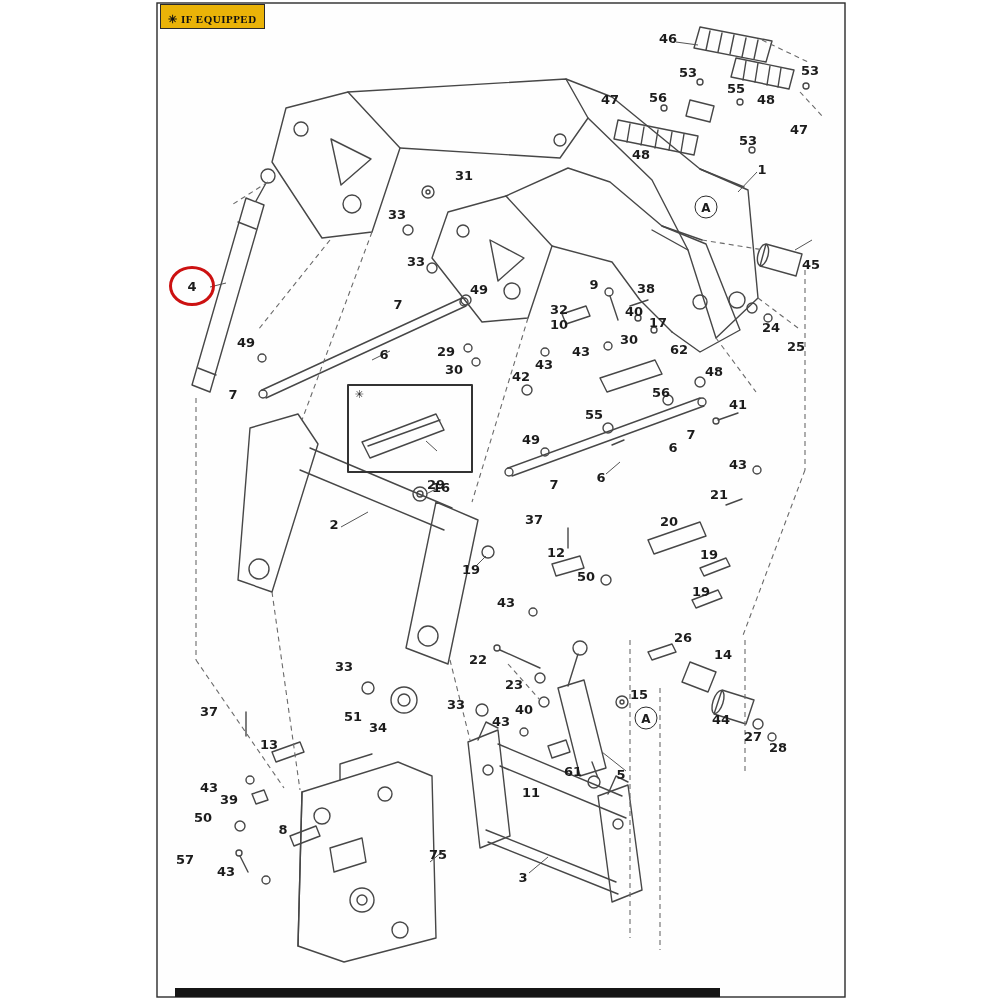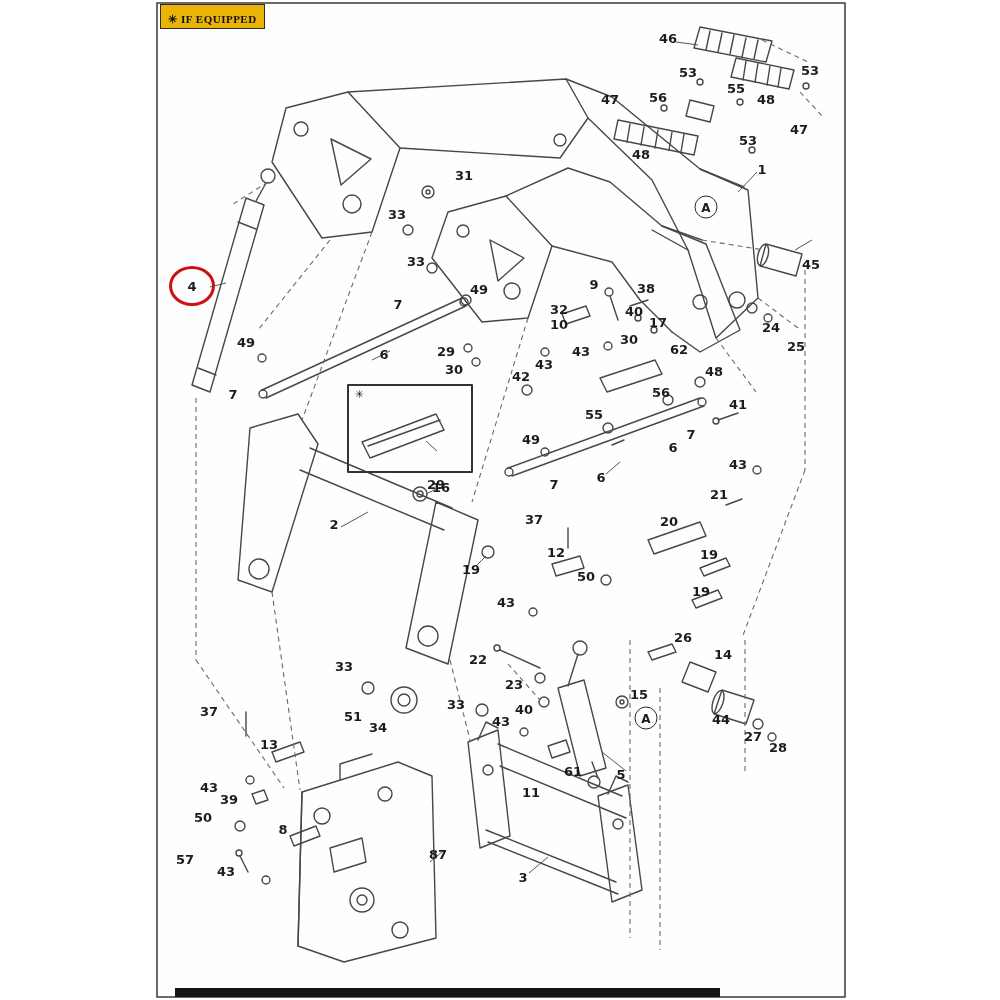--- a/index.html
+++ b/index.html
@@ -320,21 +320,21 @@
       <div class="callout" style="left: 269px; top: 744px;">13</div>
       <div class="callout" style="left: 531px; top: 769px; margin-top: 23px;">11</div>
       <div class="callout" style="left: 573px; top: 771px;">61</div>
       <div class="callout" style="left: 621px; top: 774px;">5</div>
       <div class="callout" style="left: 209px; top: 787px;">43</div>
       <div class="callout" style="left: 229px; top: 799px;">39</div>
       <div class="callout" style="left: 203px; top: 817px;">50</div>
       <div class="callout" style="left: 283px; top: 829px;">8</div>
       <div class="callout" style="left: 185px; top: 859px;">57</div>
       <div class="callout" style="left: 226px; top: 871px;">43</div>
-      <div class="callout" style="left: 438px; top: 854px;">87</div>
+      <div class="callout" style="left: 438px; top: 854px;">75</div>
       <div class="callout" style="left: 523px; top: 877px;">3</div>
       <div class="refcircle" style="left: 706px; top: 207px;">A</div>
       <div class="refcircle" style="left: 646px; top: 718px;">A</div>
       <div class="highlight" style="border-color: rgb(204, 17, 17); left: 192px; top: 286px;"></div>
       <div class="inset-marker" style="left: 359px; top: 394px;">✳</div>
     </div>
 
 </div>
 
 </body></html>

